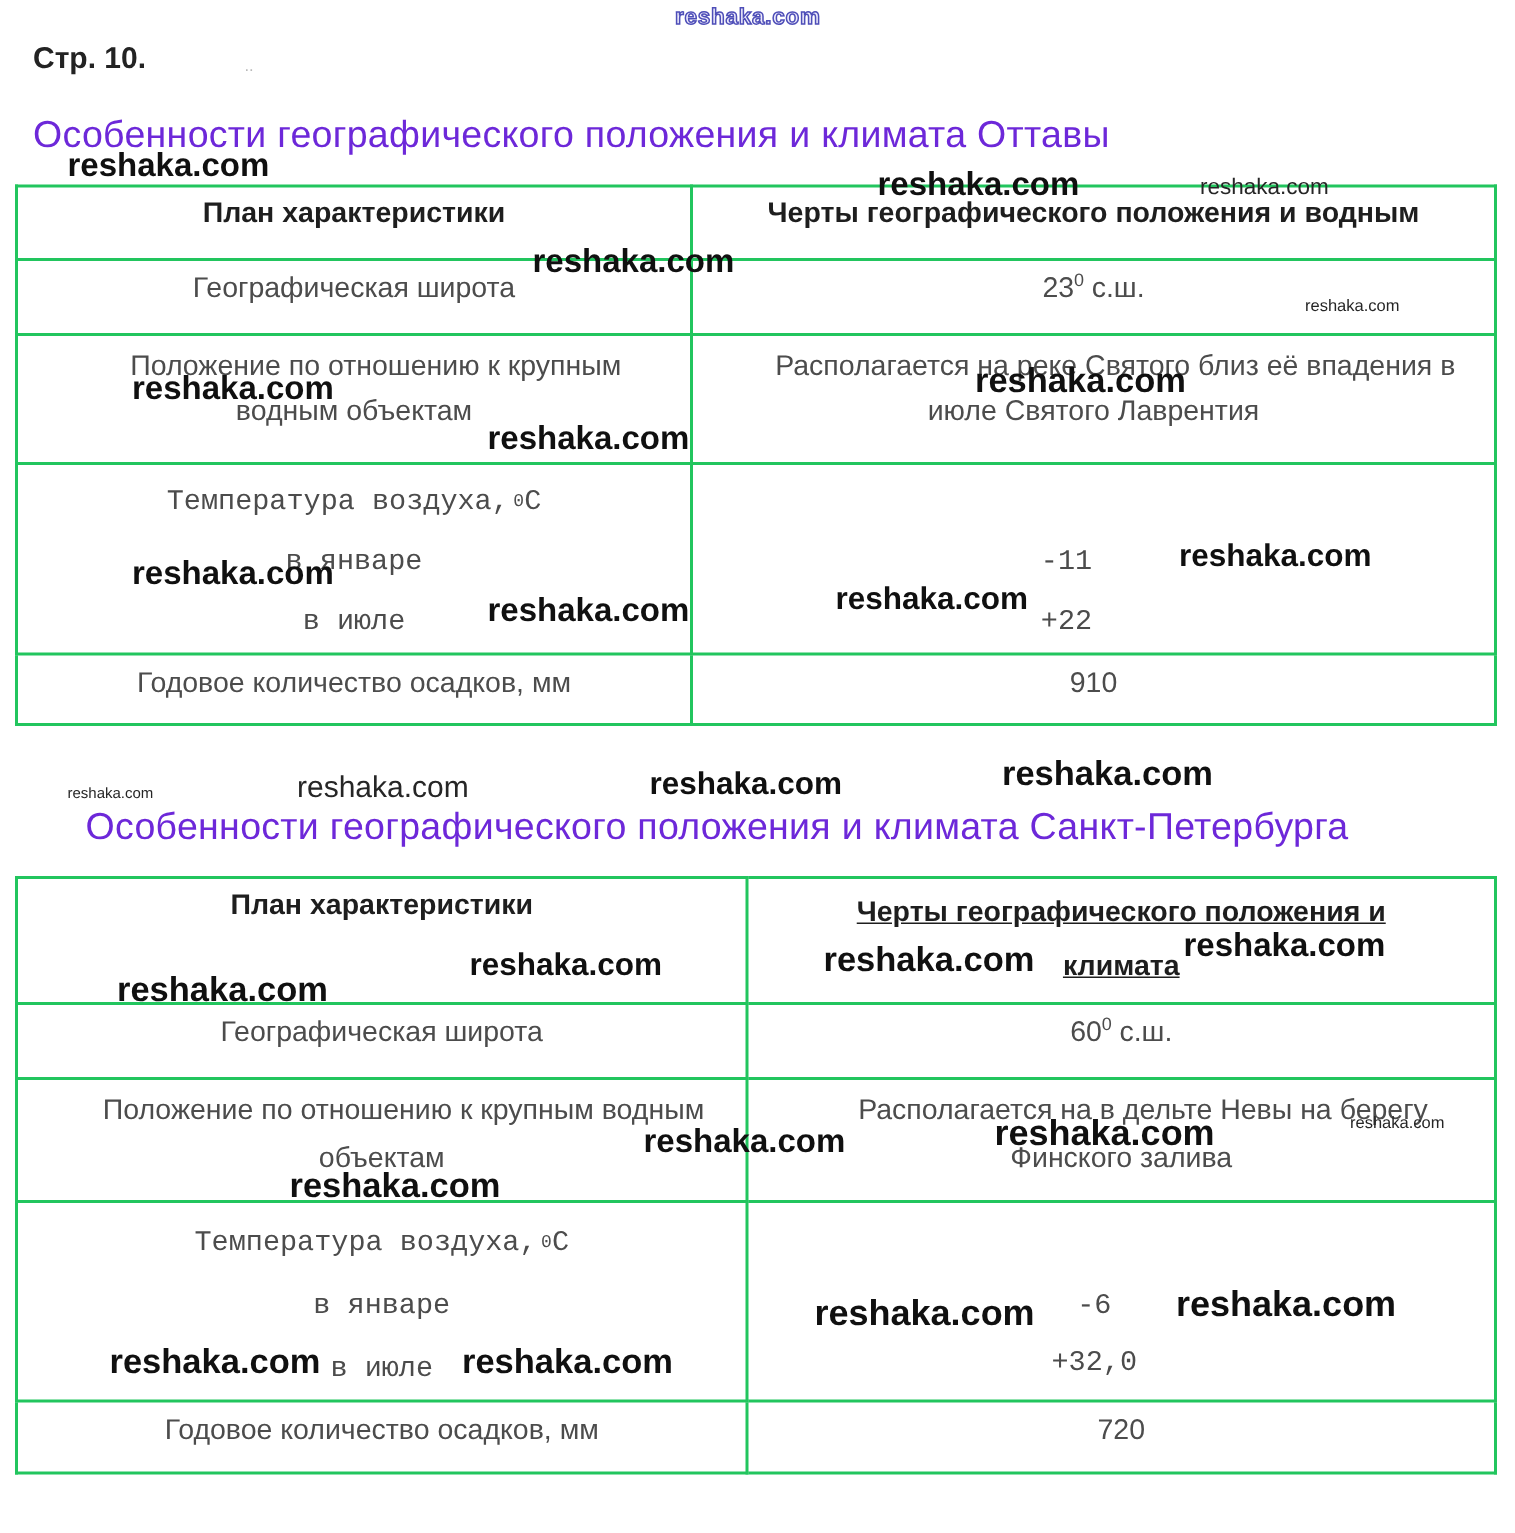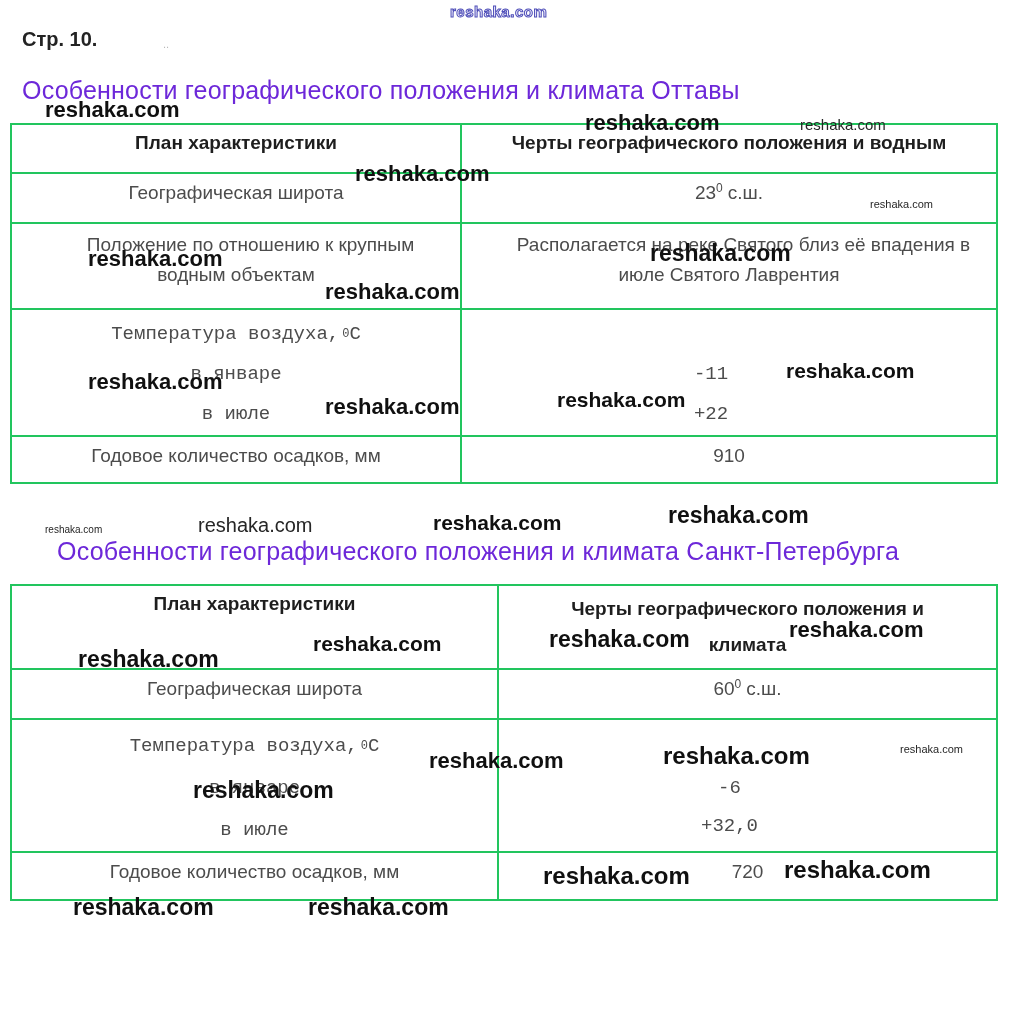--- a/index.html
+++ b/index.html
@@ -37,21 +37,21 @@
   table.doc th{font-weight:700;color:#1e1e1e;padding-top:7px;font-size:19px;}
   .pad-top{padding-top:8px !important;}
   .p-line{height:38px;display:flex;align-items:center;justify-content:center;}
   .p-line.first{height:32px;align-items:flex-end;padding-left:29px;}
   .t-line{height:40px;display:flex;align-items:center;justify-content:center;font-family:Liberation Mono, monospace;}
   .t2 .t-line{height:42px;}
   .t-line.blank{visibility:hidden;}
   .val-shift{transform:translateX(-18px);}
   sup{font-size:12px;line-height:0;}
   .sfx{margin-left:5px;}
-  .hdr2-line{height:36px;display:flex;align-items:center;justify-content:center;font-weight:700;color:#1e1e1e;}
+  .hdr2-line{height:36px;display:flex;align-items:center;justify-content:center;font-weight:700;color:#1e1e1e;text-decoration:underline;}
 </style>
 </head>
 <body>
 
 <div class="abs page-label">Стр. 10.</div>
 <div class="abs artifact">..</div>
 
 <div class="abs sec-title title-1">Особенности географического положения и климата Оттавы</div>
 
 <table class="doc" style="left:10px;top:123px;width:988px;">
@@ -117,20 +117,30 @@
       <div class="hdr2-line" style="margin-top:5px">Черты географического положения и</div>
       <div class="hdr2-line">климата</div>
     </th>
   </tr>
   <tr style="height:50px">
     <td class="pad-top">Географическая широта</td>
     <td class="pad-top">
       <span>60</span><sup>0</sup><span class="sfx">с.ш.</span>
     </td>
   </tr>
+  <tr style="height:82px">
+    <td>
+      <div class="p-line first">Положение по отношению к крупным водным</div>
+      <div class="p-line" style="height:42px">объектам</div>
+    </td>
+    <td>
+      <div class="p-line first">Располагается на в дельте Невы на берегу</div>
+      <div class="p-line" style="height:42px">Финского залива</div>
+    </td>
+  </tr>
   <tr style="height:130px">
     <td style="padding-top:5px">
       <div class="t-line">
         <span>Температура воздуха,</span>
             <sup style="margin-left:3px">0</sup>
             <span>С</span>
       </div>
       <div class="t-line">в январе</div>
       <div class="t-line">в июле</div>
     </td>

